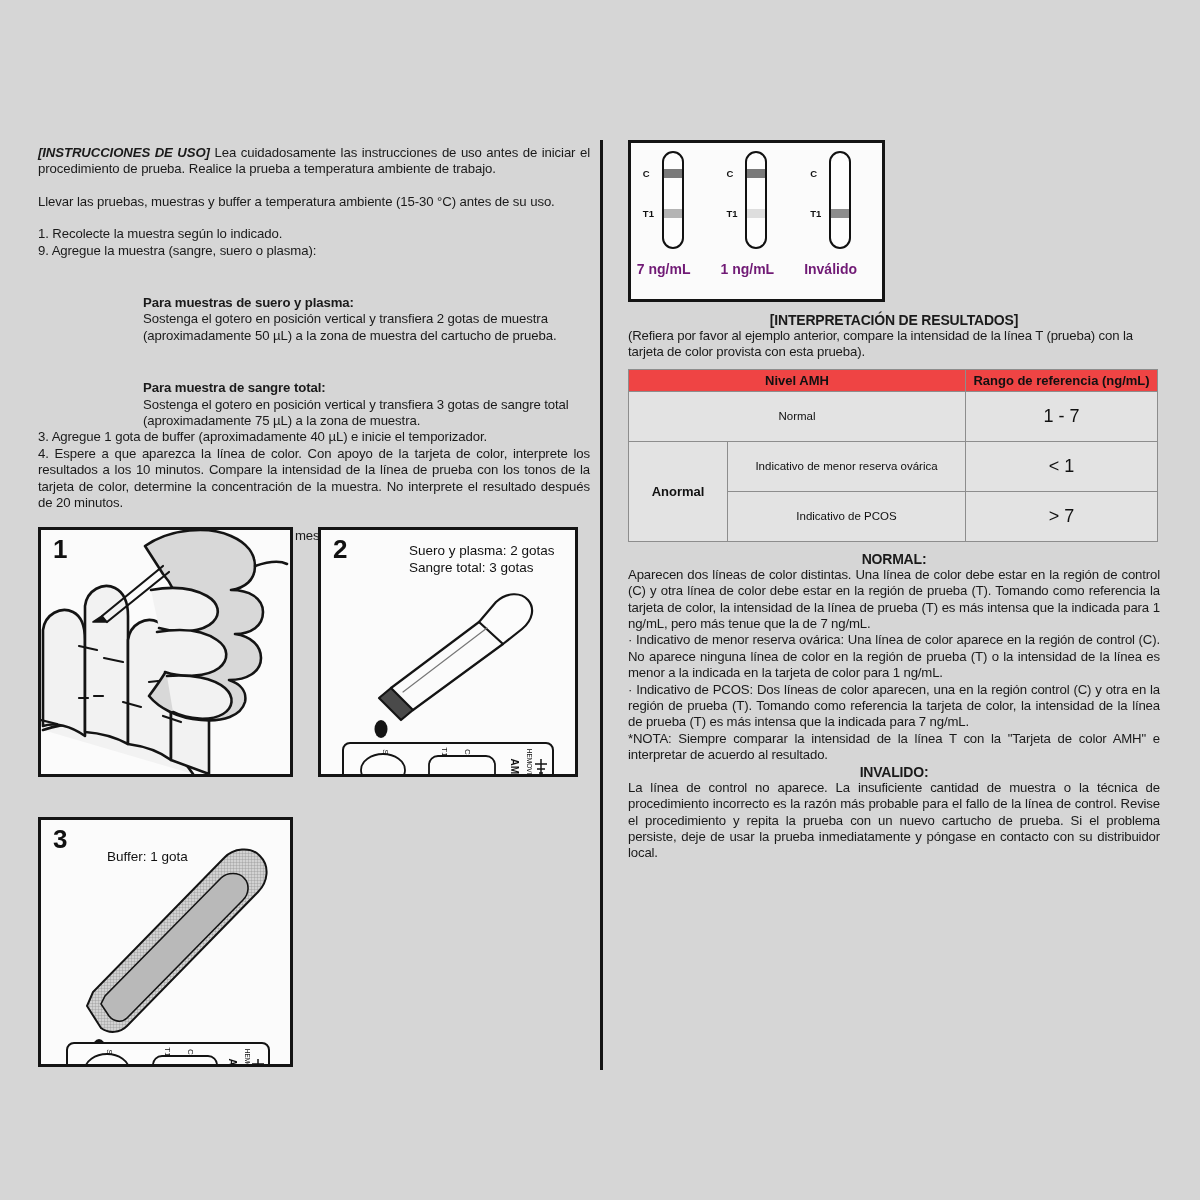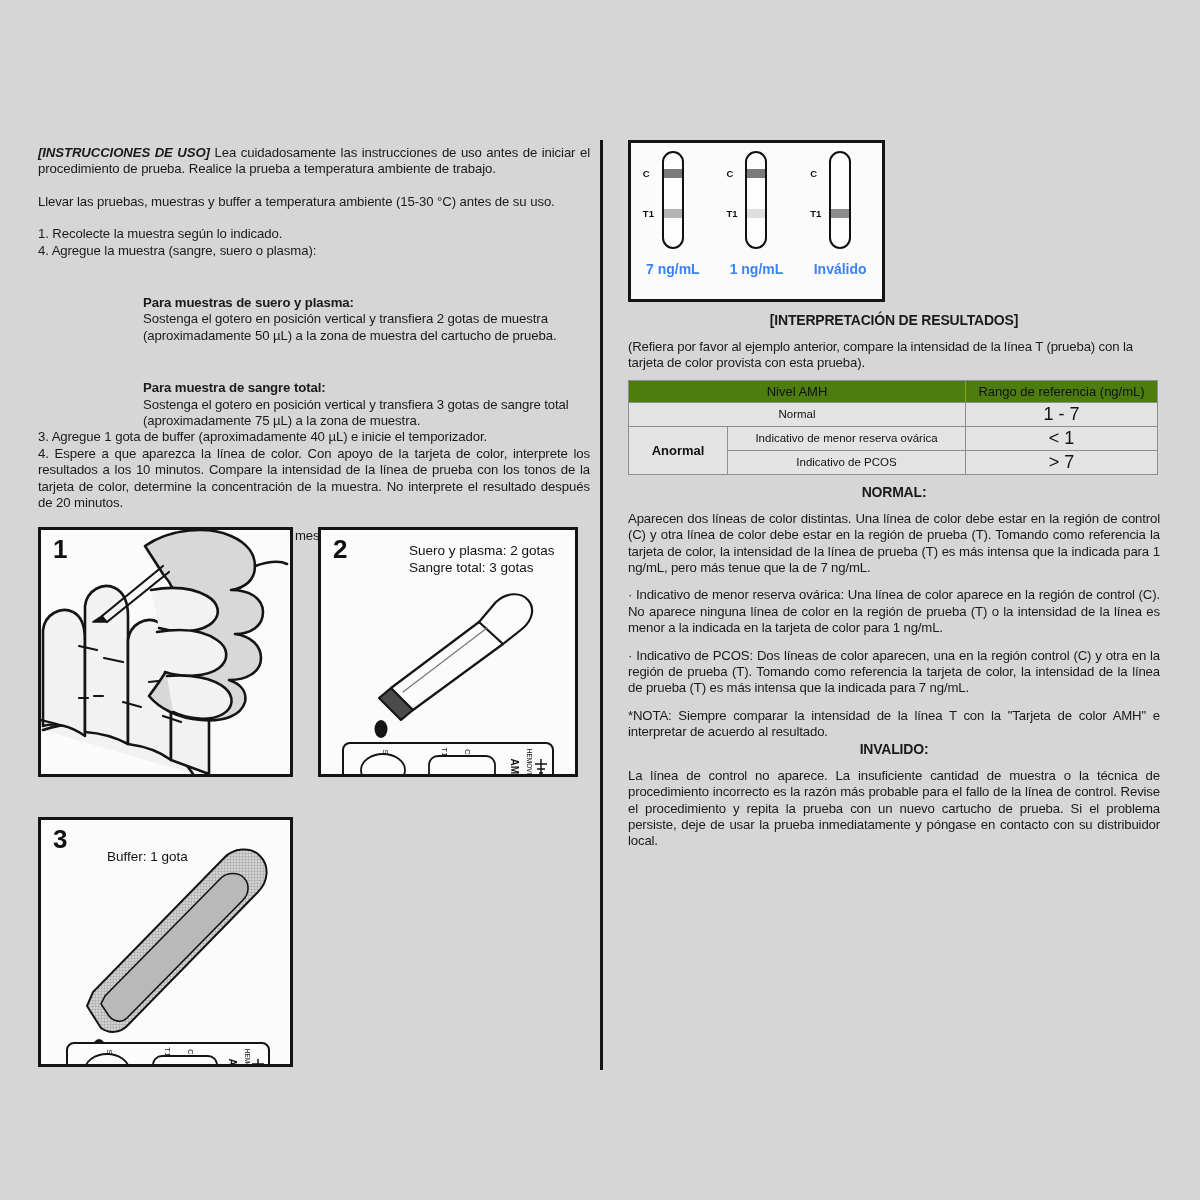--- a/index.html
+++ b/index.html
@@ -78,37 +78,37 @@
     position:absolute;font-size:9.5px;font-weight:bold;color:#111;
     left:-2px;
   }
   .lbl.c{top:17px;}
   .lbl.t{top:57px;}
   .casslabels{
     position:absolute;left:0;right:0;top:118px;
     display:flex;justify-content:space-around;
   }
   .casslabel{
-    width:72px;text-align:center;font-size:14px;font-weight:bold;color:#3b82f6;
+    width:72px;font-size:14px;font-weight:bold;color:#701a75;
   }
 
   .sechd{font-size:14px;font-weight:bold;line-height:16px;letter-spacing:-0.2px;text-align:center;}
-  .rtxt{font-size:13.2px;line-height:16.4px;letter-spacing:-0.15px;margin-top:11px;}
+  .rtxt{font-size:13.2px;line-height:16.4px;letter-spacing:-0.15px;}
   .rtxt.just{text-align:justify;}
 
   
   table.amh{
     border-collapse:collapse;width:530px;margin:8px 0 9px 0;
     font-size:11.5px;color:#111;
   }
   table.amh th,table.amh td{
-    border:1px solid #8d8d8d;padding:1px 3px;text-align:center;
+    border:1px solid #8d8d8d;padding:14px 3px;text-align:center;
     background:#e3e3e3;
   }
-  table.amh th{background:#4d7c0f;font-size:13px;font-weight:normal;padding:3px;}
+  table.amh th{background:#ef4444;font-size:13px;font-weight:bold;padding:3px;}
   td.anormal{font-size:13px;font-weight:bold;width:92px;}
   td.rng{width:185px;font-size:18px;}
   td.lvl{font-size:11.5px;}
 </style>
 </head>
 <body>
 
 <div class="page">
 
   <div class="divider"></div>
@@ -117,21 +117,21 @@
 
     <p class="para just"><b class="hd">[INSTRUCCIONES DE USO]</b><span> Lea cuidadosamente las instrucciones de uso antes de iniciar el procedimiento de prueba. Realice la prueba a temperatura ambiente de trabajo.</span></p>
 
     <div class="gap-sm"></div>
 
     <p class="para">Llevar las pruebas, muestras y buffer a temperatura ambiente (15-30 °C) antes de su uso.</p>
 
     <div class="gap-sm"></div>
 
     <p class="para">1. Recolecte la muestra según lo indicado.</p>
-    <p class="para">4. Agregue la muestra (sangre, suero o plasma):</p>
+    <p class="para">9. Agregue la muestra (sangre, suero o plasma):</p>
     <p class="para indent-bold">Para muestras de suero y plasma:</p>
     <p class="para indent">Sostenga el gotero en posición vertical y transfiera 2 gotas de muestra (aproximadamente 50 µL) a la zona de muestra del cartucho de prueba.</p>
     <p class="para indent-bold">Para muestra de sangre total:</p>
     <p class="para indent">Sostenga el gotero en posición vertical y transfiera 3 gotas de sangre total (aproximadamente 75 µL) a la zona de muestra.</p>
     <p class="para">3. Agregue 1 gota de buffer (aproximadamente 40 µL) e inicie el temporizador.</p>
     <p class="para just">4. Espere a que aparezca la línea de color. Con apoyo de la tarjeta de color, interprete los resultados a los 10 minutos. Compare la intensidad de la línea de prueba con los tonos de la tarjeta de color, determine la concentración de la muestra. No interprete el resultado después de 20 minutos.</p>
 
     <div class="gap-sm"></div>
 
     <p class="para">Nota: Se sugiere no usar el buffer, más de 6 meses después de abrir el vial.</p>

